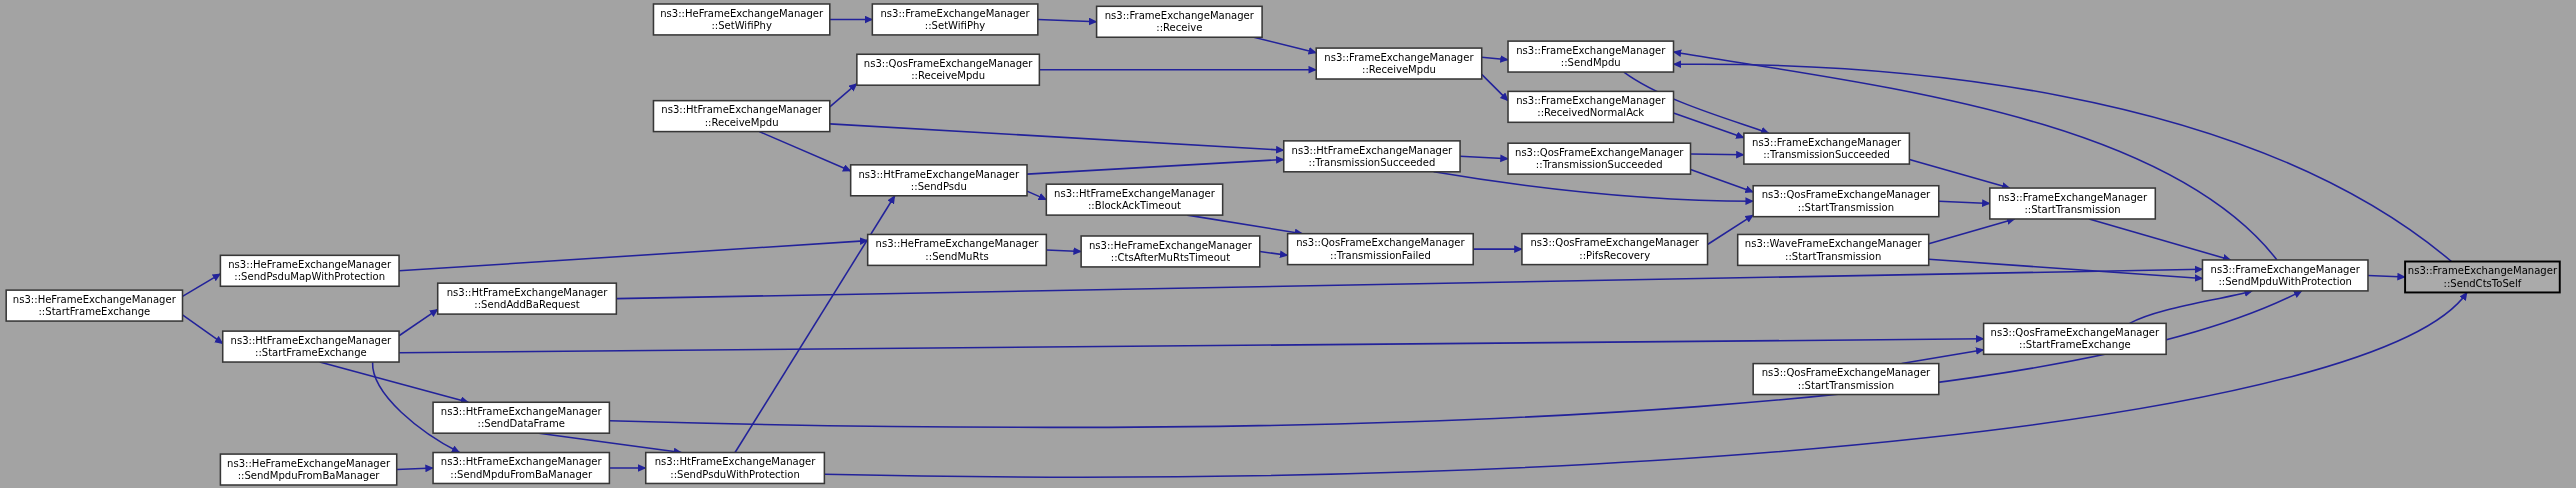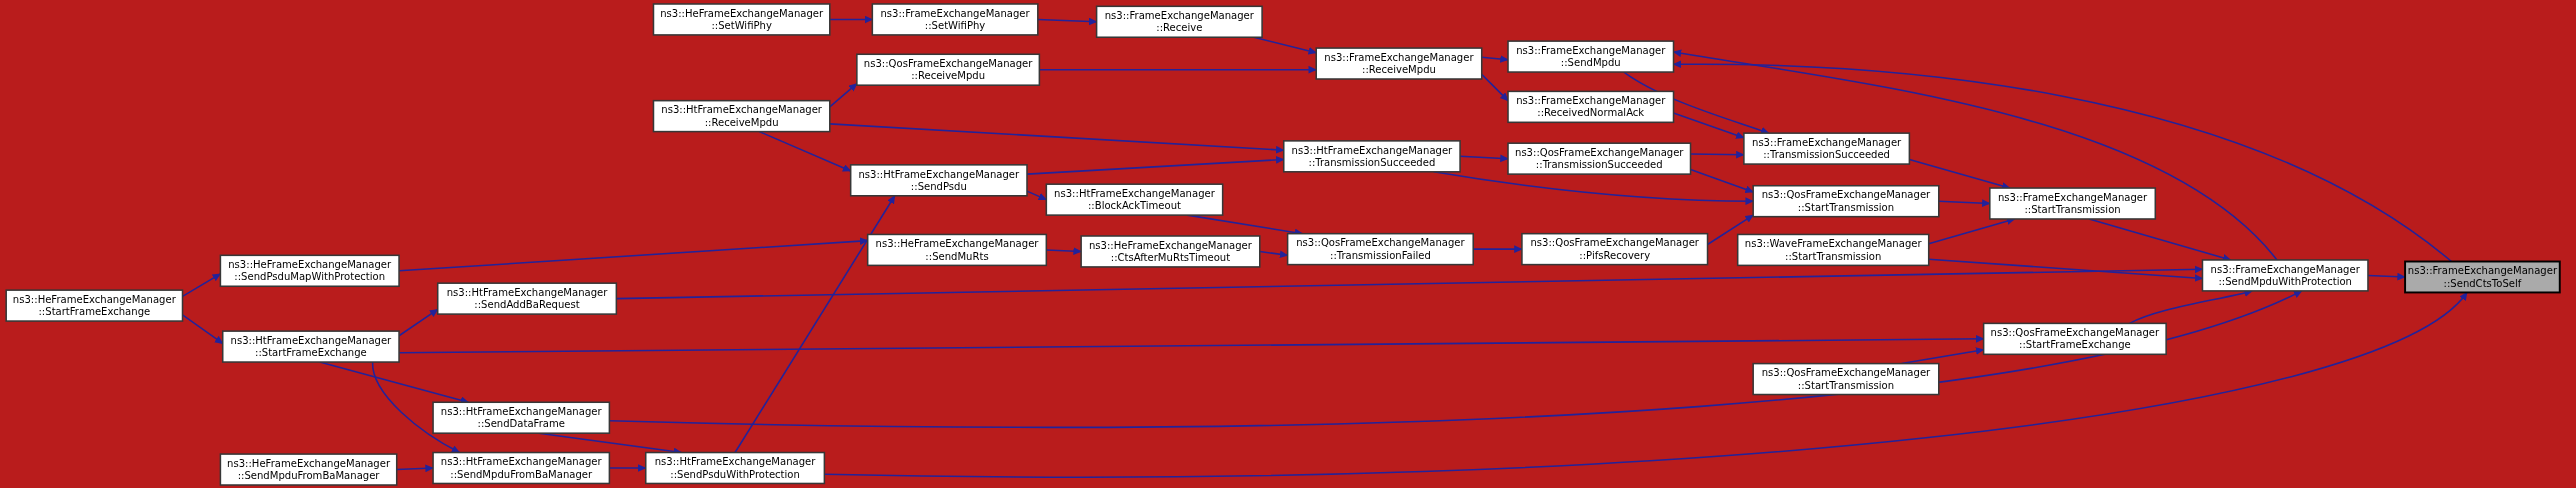--- a/index.html
+++ b/index.html
@@ -1,16 +1,16 @@
 <!DOCTYPE html>
 <html style="font-size:12.4px"><head>
 <meta charset="utf-8">
 <style>
   html,body{margin:0;padding:0;background:#ffffff;}
-  .canvas{position:relative;width:2576px;height:489px;background:#b91c1c;overflow:hidden;
+  .canvas{position:relative;width:2576px;height:489px;background:#a3a3a3;overflow:hidden;
           font-family:"DejaVu Sans","Liberation Sans",sans-serif;}
   svg{display:block;}
   .node-rect{fill:#ffffff;stroke:#373737;stroke-width:2;}
   .node-rect.hl{fill:#aaaaaa;stroke:#000000;stroke-width:2.5;}
   .node-label{font-family:"DejaVu Sans","Liberation Sans",sans-serif;font-size:13px;fill:#000000;
               text-anchor:middle;cursor:pointer;}
   .edge{fill:none;stroke-width:2;}
 </style>
 </head>
 <body>

